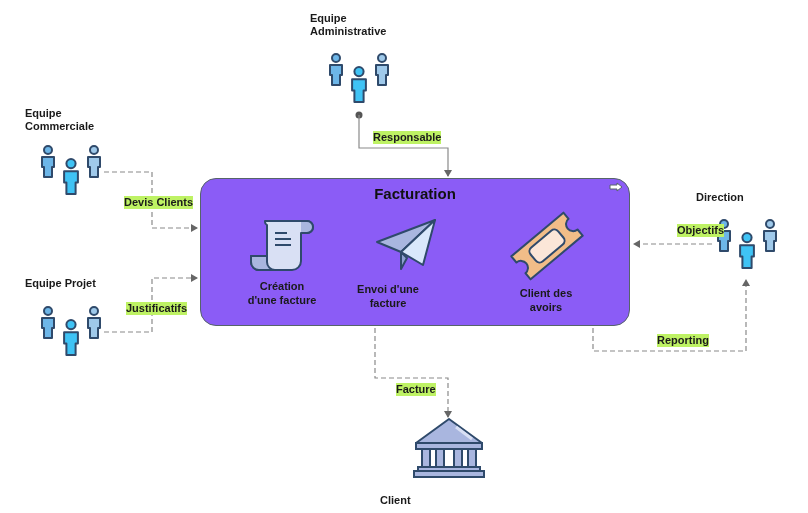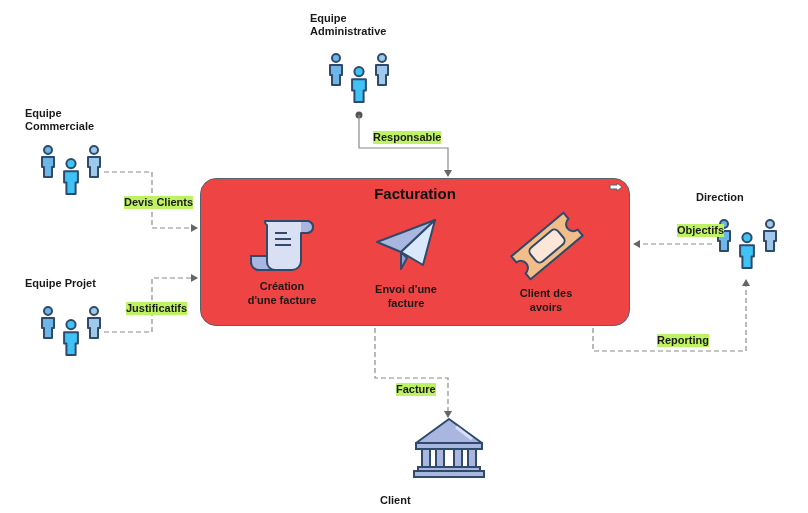--- a/index.html
+++ b/index.html
@@ -1,20 +1,20 @@
 <!DOCTYPE html>
 <html><head>
 <meta charset="utf-8">
 <style>
   html,body{margin:0;padding:0;background:#fff;}
   body{width:808px;height:513px;position:relative;overflow:hidden;font-family:"Liberation Sans",sans-serif;}
   .lbl{position:absolute;font-size:11px;font-weight:bold;color:#1a1a1a;text-align:left;line-height:13px;white-space:nowrap;}
   .edge-lbl{position:absolute;font-size:11px;font-weight:bold;color:#1a1a1a;white-space:nowrap;background:#bef264;line-height:13px;}
   svg.lines{position:absolute;left:0;top:0;}
-  .box{position:absolute;left:200px;top:178px;width:430px;height:148px;background:#ef4444;border:1.5px solid #56646a;border-radius:16px;box-sizing:border-box;}
+  .box{position:absolute;left:200px;top:178px;width:430px;height:148px;background:#8b5cf6;border:1.5px solid #56646a;border-radius:16px;box-sizing:border-box;}
   .box-title{position:absolute;left:0;right:0;top:6px;text-align:center;font-size:15px;font-weight:bold;color:#111;}
   .icon{position:absolute;}
   .sub-lbl{position:absolute;font-size:11px;font-weight:bold;color:#1a1a1a;text-align:center;line-height:14px;width:110px;}
 </style>
 </head>
 <body>
 
 <svg class="lines" width="808" height="513">
   <defs>
     <marker id="arr" markerWidth="8" markerHeight="8" refX="6" refY="4" orient="auto" markerUnits="userSpaceOnUse">
@@ -108,21 +108,21 @@
   <div class="sub-lbl" style="left:26px;top:100px;">
     <div>Création</div>
     <div>d'une facture</div>
   </div>
 
   <svg class="icon" style="left:172px;top:38px;" width="66" height="56" viewBox="0 0 66 56">
     <polygon points="4,25 62,3 28,35" fill="#a9b6df" stroke="#2f4a6b" stroke-width="2" stroke-linejoin="round"></polygon>
     <polygon points="28,35 62,3 50,48" fill="#d9e8fb" stroke="#2f4a6b" stroke-width="2" stroke-linejoin="round"></polygon>
     <polygon points="28,35 34,41 28,52" fill="#8ea0d1" stroke="#2f4a6b" stroke-width="2" stroke-linejoin="round"></polygon>
   </svg>
-  <div class="sub-lbl" style="left:150px;top:103px;">
+  <div class="sub-lbl" style="left:132px;top:103px;">
     <div>Envoi d'une</div>
     <div>facture</div>
   </div>
 
   <svg class="icon" style="left:304px;top:32px;" width="84" height="70" viewBox="0 0 84 70">
     <g transform="rotate(-40 42 35)">
       <path d="M8,20 H76 V28 a7,7 0 0 0 0,14 V50 H8 V42 a7,7 0 0 0 0,-14 Z" fill="#f1bd88" stroke="#2f4a6b" stroke-width="2" stroke-linejoin="round"></path>
       <rect x="24" y="26" width="36" height="18" rx="5" fill="#fbe6d8" stroke="#2f4a6b" stroke-width="2"></rect>
     </g>
   </svg>

